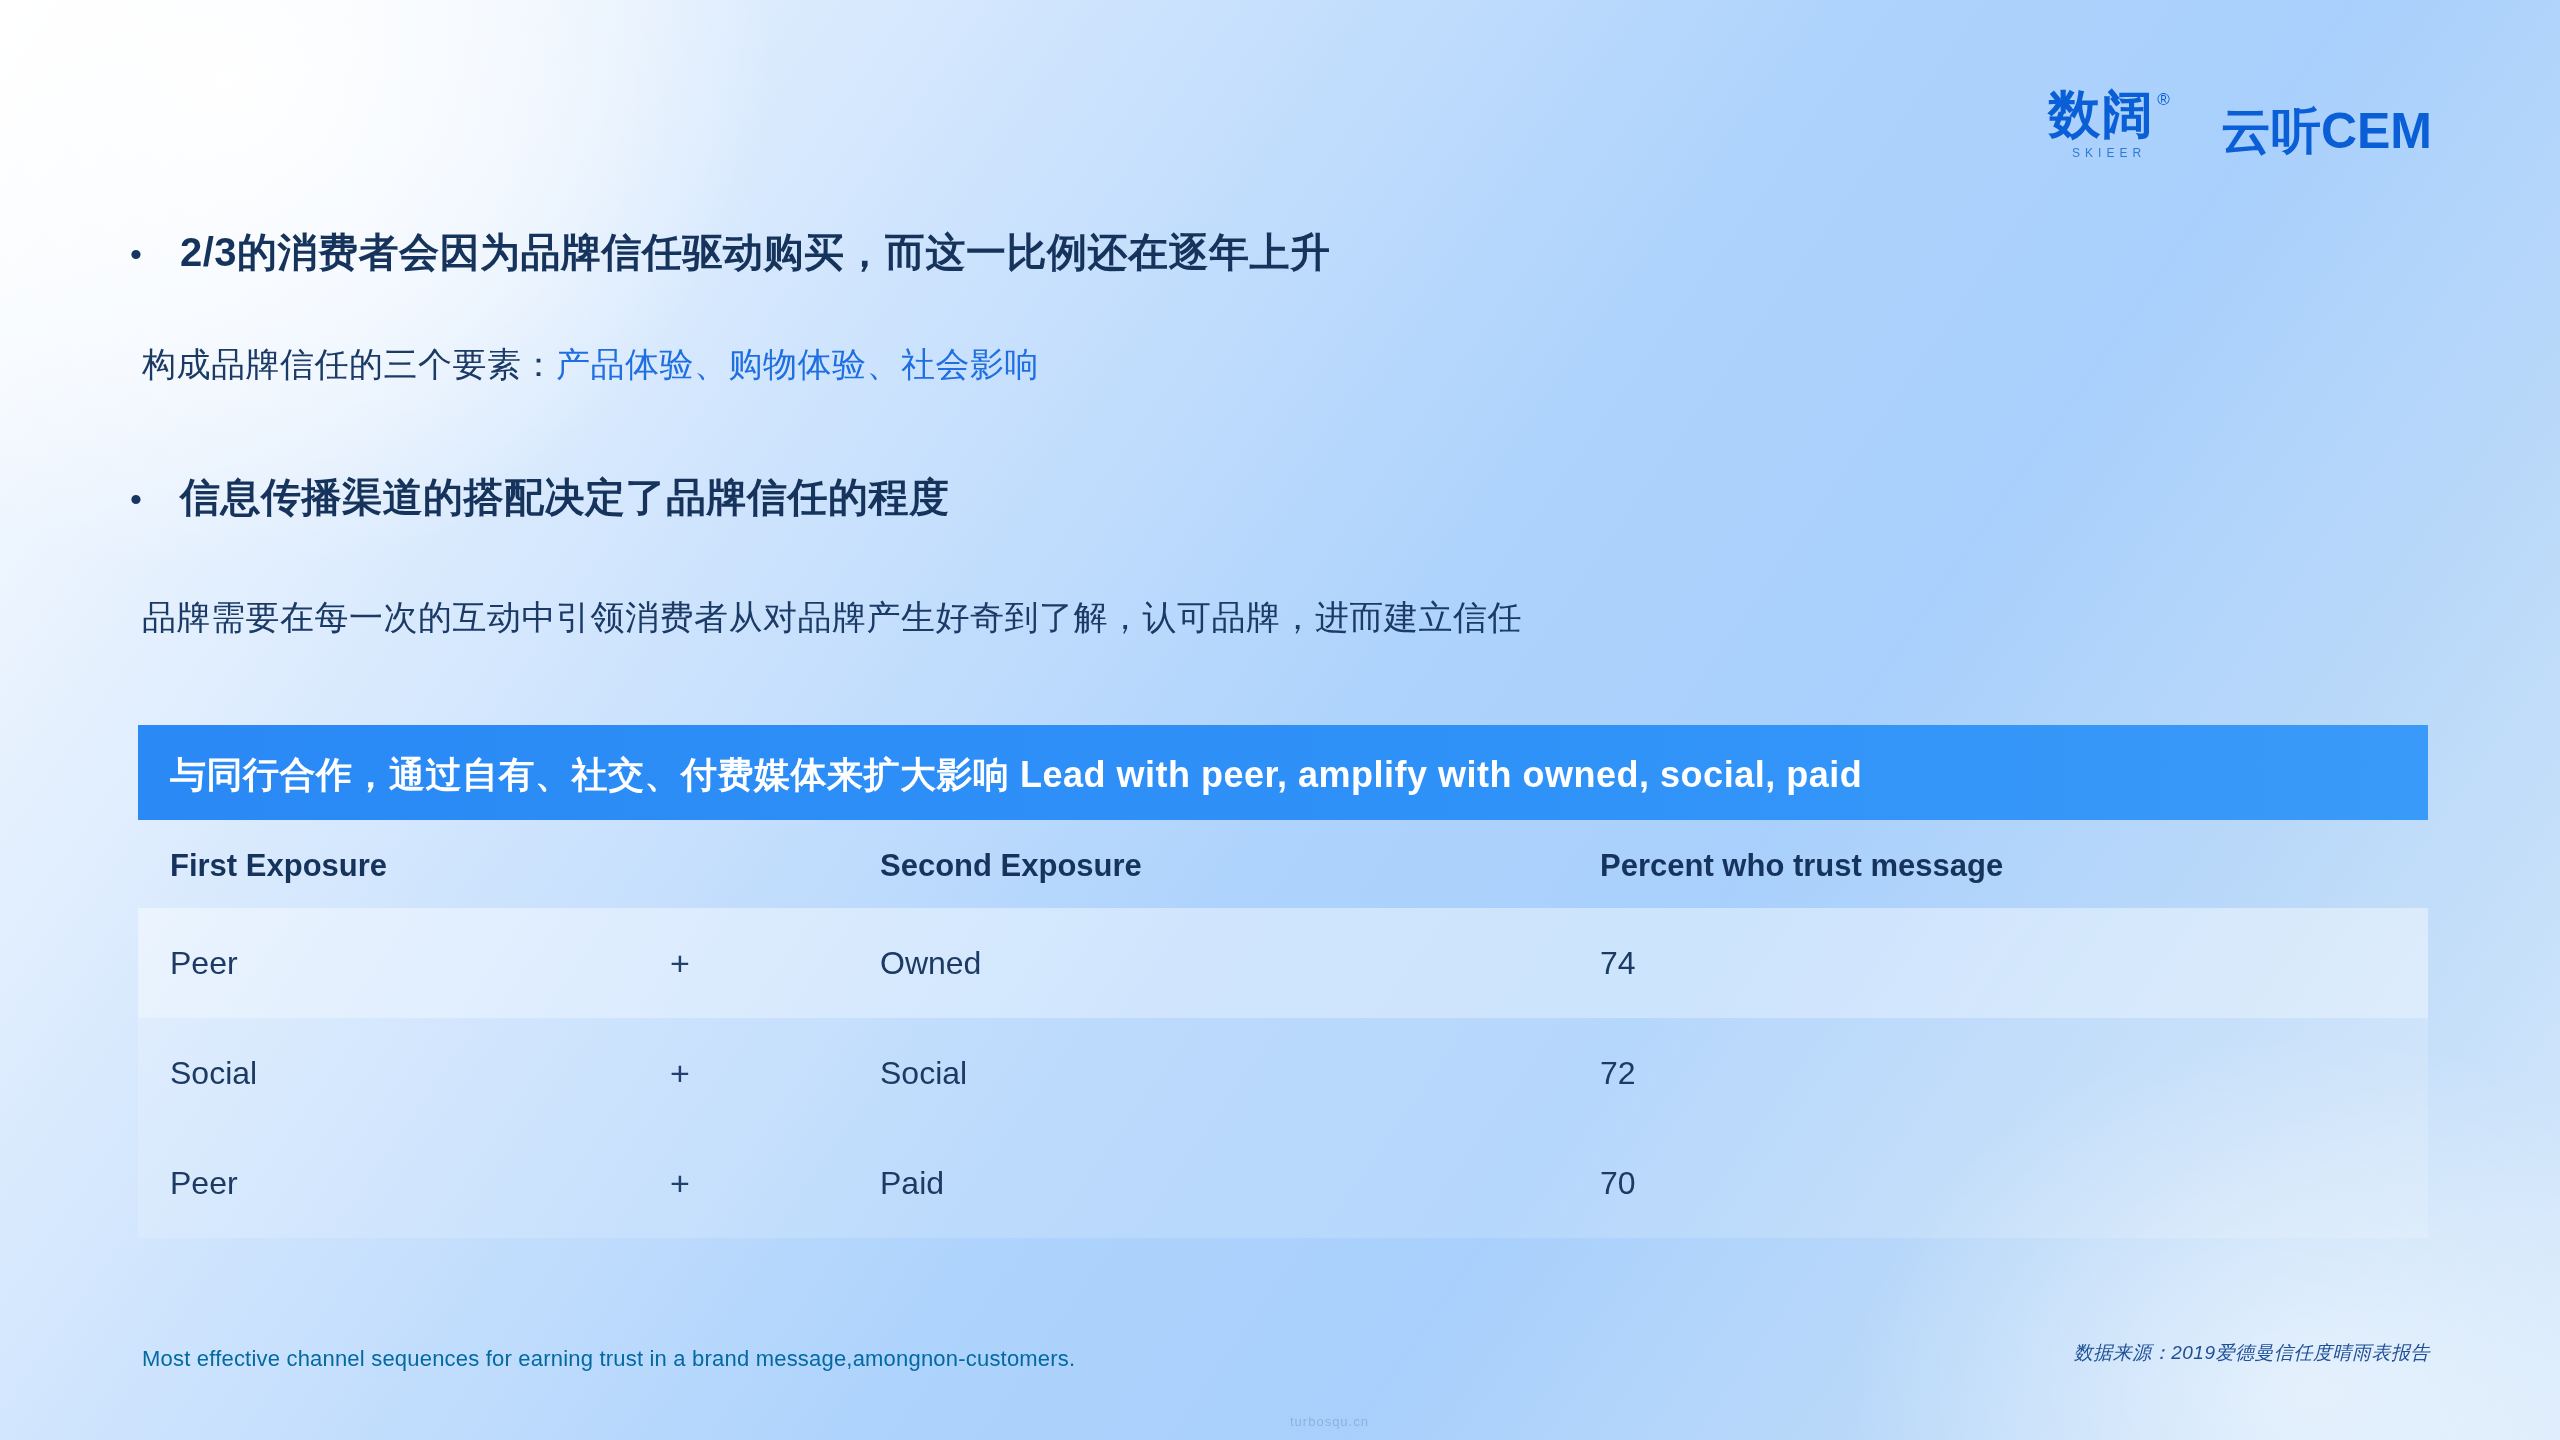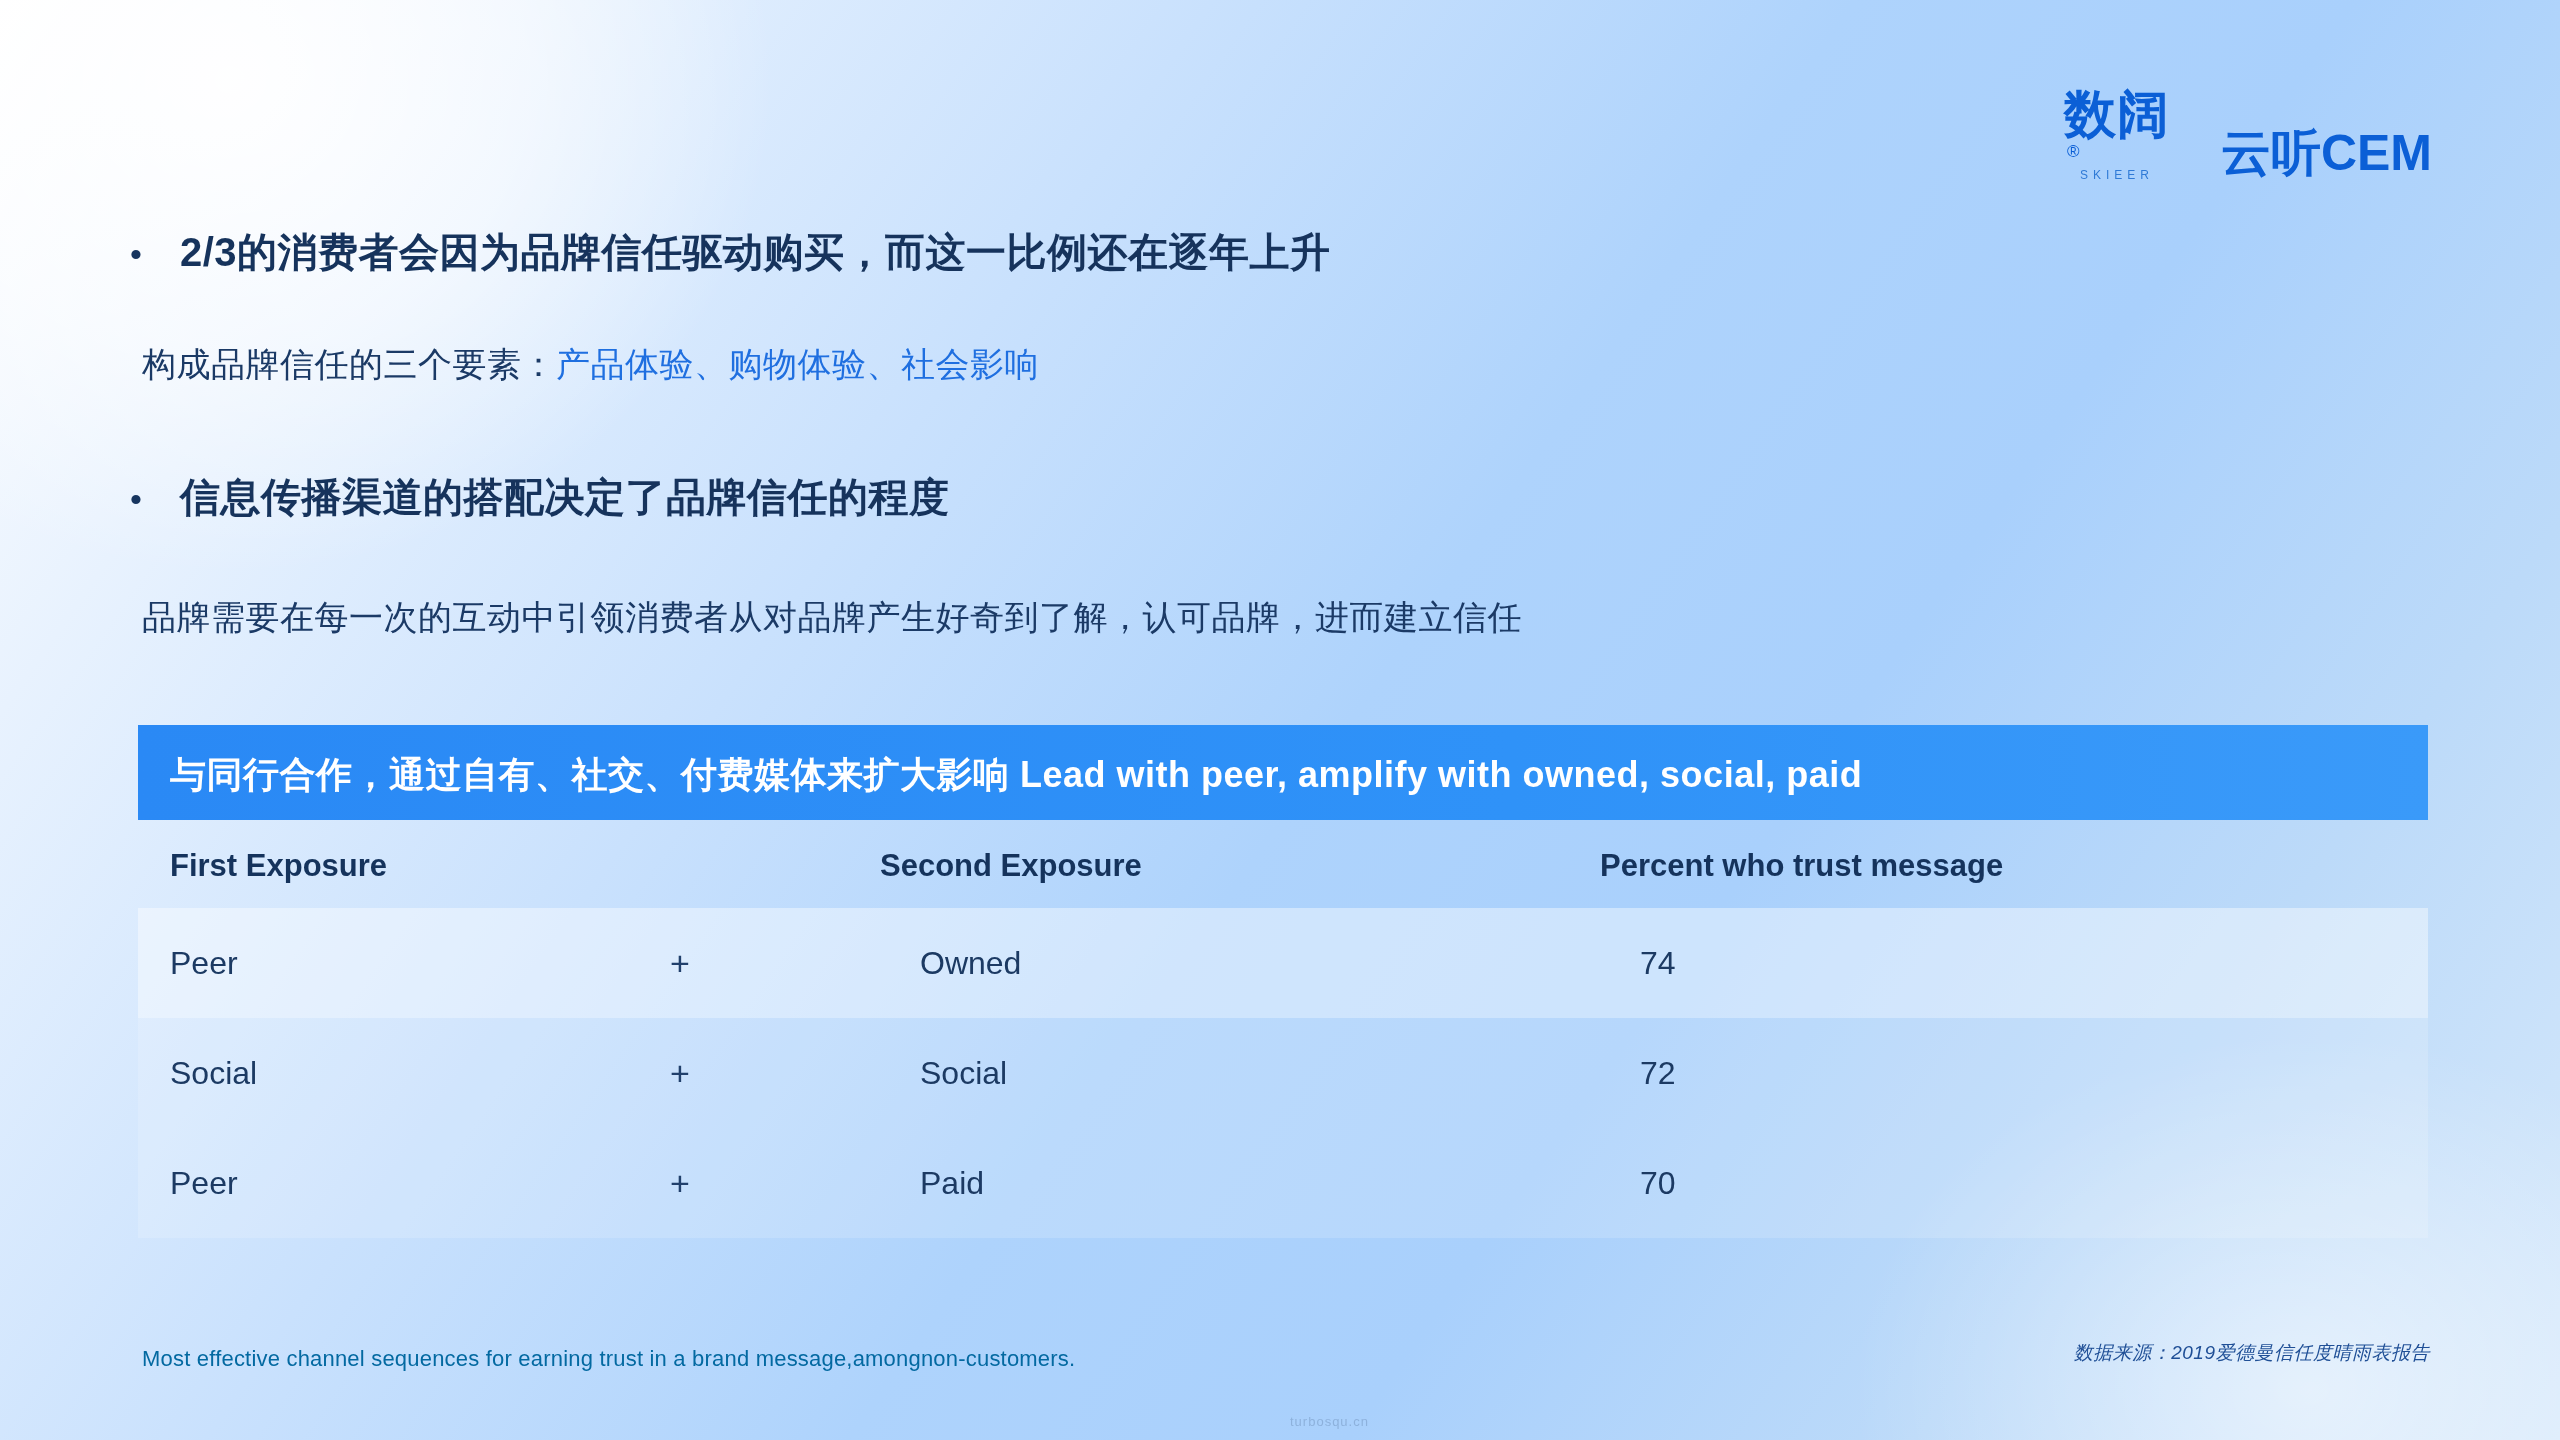--- a/index.html
+++ b/index.html
@@ -32,21 +32,21 @@
   
   .logo {
     position: absolute;
     right: 128px;
     top: 88px;
     display: flex;
     align-items: flex-end;
     gap: 22px;
   }
   .logo-mark { display: flex; flex-direction: column; align-items: center; }
-  .logo-mark-row { display: flex; align-items: flex-start; flex-direction: column; }
+  .logo-mark-row { display: flex; align-items: flex-start; }
   .logo-cn {
     font-family: "Liberation Sans", sans-serif;
     font-size: 52px;
     font-weight: 700;
     color: #0b5fd6;
     letter-spacing: 1px;
     line-height: 1;
   }
   .logo-reg { font-size: 17px; color: #0b5fd6; margin-left: 3px; margin-top: 2px; }
   .logo-sub {
@@ -134,21 +134,21 @@
     align-items: center;
     padding: 0 32px;
     height: 110px;
     font-size: 32px;
     color: #1c3a63;
   }
   .table-row.shade-a { background: rgba(255,255,255,0.42); }
   .table-row.shade-b { background: rgba(255,255,255,0.16); }
   .cell-first { width: 500px; }
   .cell-plus { width: 210px; font-size: 34px; color: #21406c; }
-  .cell-second { width: 720px; margin-left: 40px; }
+  .cell-second { width: 720px; }
   .cell-pct { flex: 1; }
 
   .footnote {
     position: absolute;
     left: 142px;
     top: 1322px;
     font-size: 22px;
     color: #0369a1;
     letter-spacing: 0.2px;
     margin-top: 24px;

